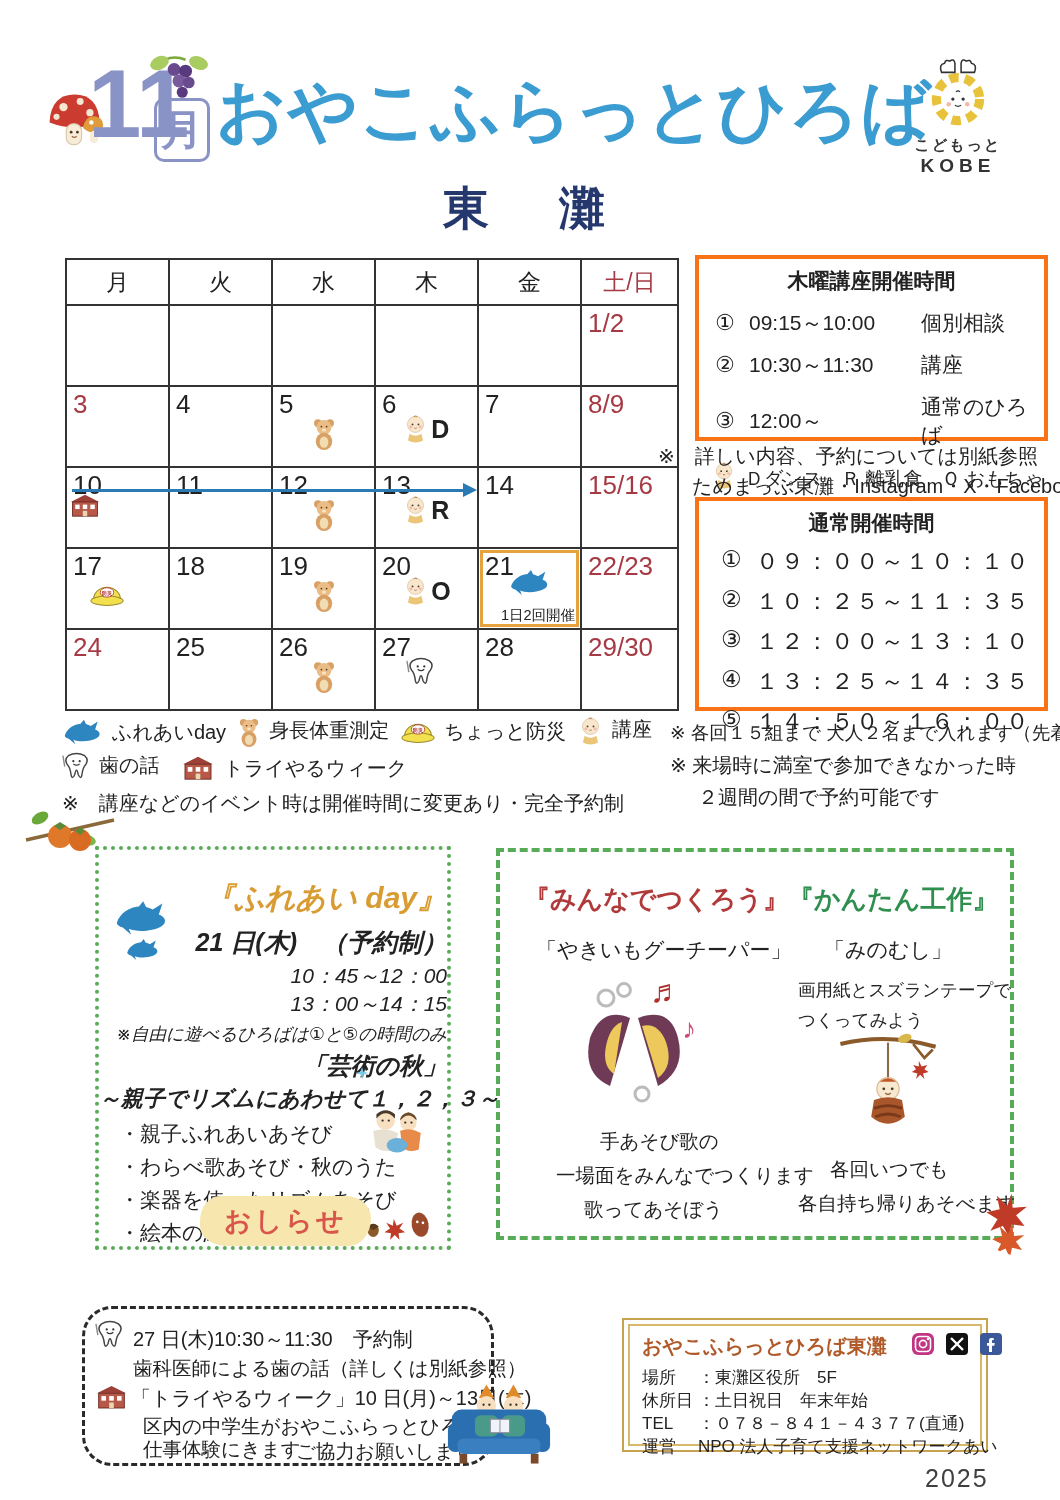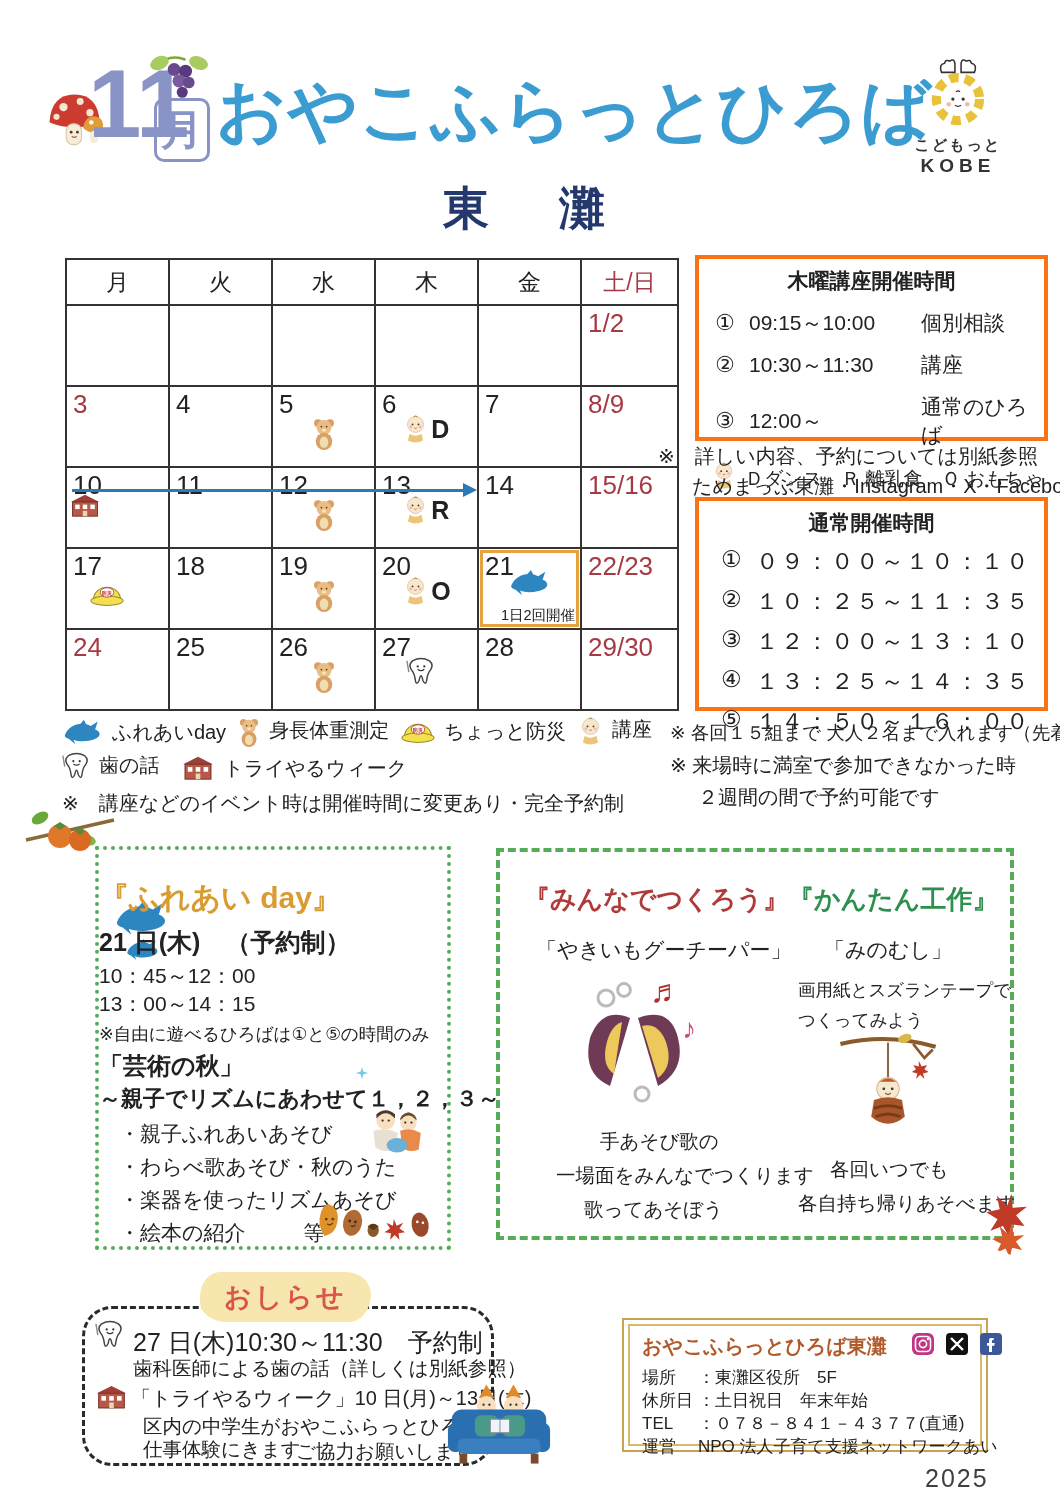--- a/index.html
+++ b/index.html
@@ -45,21 +45,21 @@
   .iconlegend{display:flex;align-items:center;gap:8px;padding-left:12px;margin-top:12px;font-size:19px;}
   .notetext{font-size:20px;line-height:30px;}
   .smallnote{font-size:18.5px;}
   
   .lgrow{display:flex;align-items:center;gap:10px;font-size:20px;}
   .lgitem{display:flex;align-items:flex-start;gap:8px;}
   
   .gbox-l{border:4px dotted #58ac58;}
   .gbox-r{border:4px dashed #58ac58;}
   .fureai-title{font-size:30px;font-weight:bold;color:#d99c33;}
-  .center{text-align:left;width:100%;}
+  .center{text-align:right;width:100%;font-style:italic;}
   .minna-title{font-size:26px;font-weight:bold;color:#b03a3a;}
   .kantan-title{font-size:26px;font-weight:bold;color:#2f8f4f;}
   
   .oshbox{border:3px dashed #2a2a2a;border-radius:30px;}
   .oshbadge{background:#f7e6ae;color:#d9544a;font-size:27px;font-weight:bold;letter-spacing:3px;
             padding:7px 24px;border-radius:40px 50px 45px 55px / 50px 45px 55px 40px;}
   
   .contactbox{border:2px solid #c8a24e;box-shadow:inset 0 0 0 4px #fff,inset 0 0 0 6px #d8b86a;background:#fff;}
   .c-title{font-size:20px;font-weight:bold;color:#b05a2a;}
   .c-row{font-size:17px;line-height:23px;}
@@ -536,25 +536,25 @@
     <div class="abs nowrap" style="left:56px;top:310px;font-size:19.5px">一場面をみんなでつくります</div>
     <div class="abs nowrap" style="left:84px;top:344px;font-size:19.5px">歌ってあそぼう</div>
     <div class="abs nowrap" style="left:330px;top:304px;font-size:19.5px">各回いつでも</div>
     <div class="abs nowrap" style="left:298px;top:338px;font-size:19.5px">各自持ち帰りあそべます</div>
   </div>
   <span class="abs" style="left:966px;top:1186px;transform:rotate(20deg)"><svg width="72" height="64">
         <use href="#s-maple"></use>
       </svg></span>
 
   <div class="oshbox abs" style="left:82px;top:1306px;width:406px;height:154px"></div>
-  <span class="abs oshbadge" style="left:200px;top:1272px">おしらせ</span>
+  <span class="abs oshbadge" style="left:200px;top:1196px">おしらせ</span>
   <span class="abs" style="left:95px;top:1320px"><svg width="30" height="32">
         <use href="#s-tooth"></use>
       </svg></span>
-  <div class="abs nowrap" style="left:133px;top:1326px;font-size:25px">27 日(木)10:30～11:30　予約制</div>
+  <div class="abs nowrap" style="left:133px;top:1326px;font-size:20px">27 日(木)10:30～11:30　予約制</div>
   <div class="abs nowrap" style="left:133px;top:1355px;font-size:19.5px">歯科医師による歯の話（詳しくは別紙参照）</div>
   <span class="abs" style="left:95px;top:1384px"><svg width="33" height="26">
         <use href="#s-school"></use>
       </svg></span>
   <div class="abs nowrap" style="left:131px;top:1385px;font-size:20px">「トライやるウィーク」10 日(月)～13日(木)</div>
   <div class="abs nowrap" style="left:143px;top:1413px;font-size:19.5px">区内の中学生がおやこふらっとひろばに</div>
   <div class="abs nowrap" style="left:143px;top:1436px;font-size:19.5px">仕事体験にきます</div>
   <div class="abs nowrap" style="left:296px;top:1438px;font-size:19.5px">ご協力お願いします</div>
   <span class="abs" style="left:446px;top:1380px"><svg width="106" height="90">
         <use href="#s-sofa"></use>

